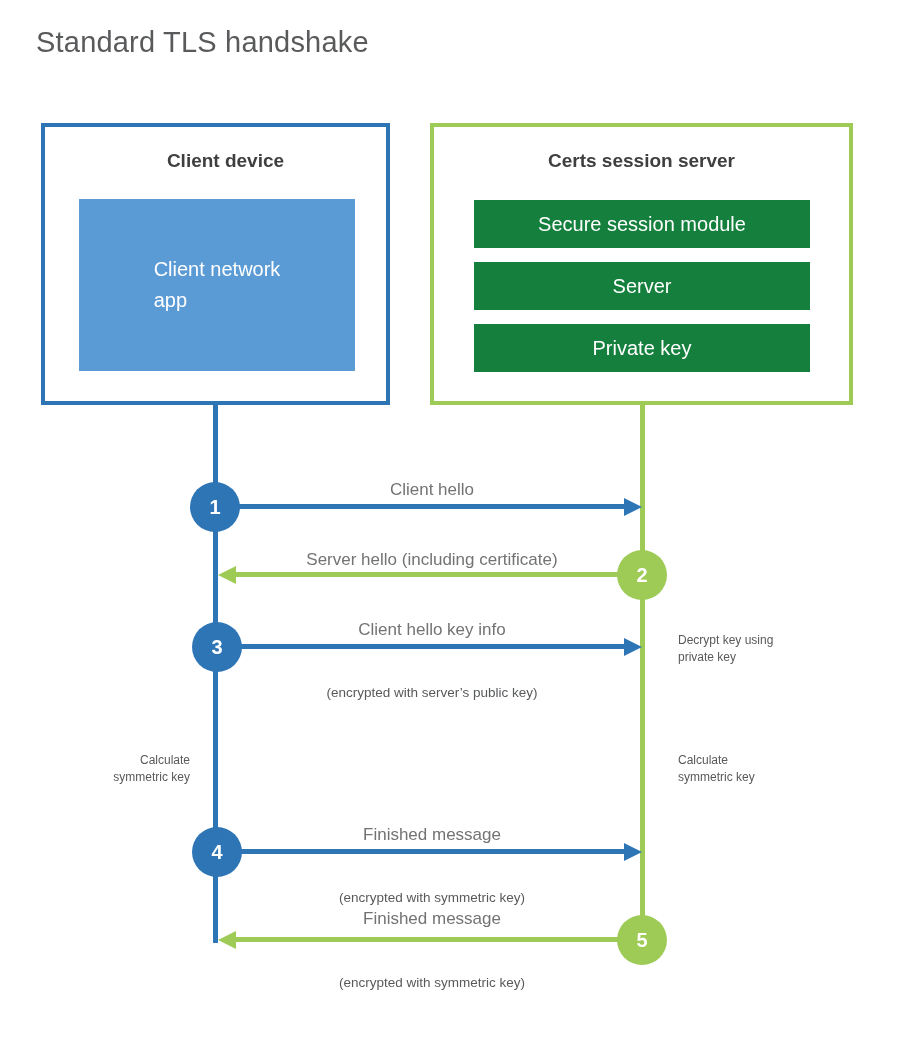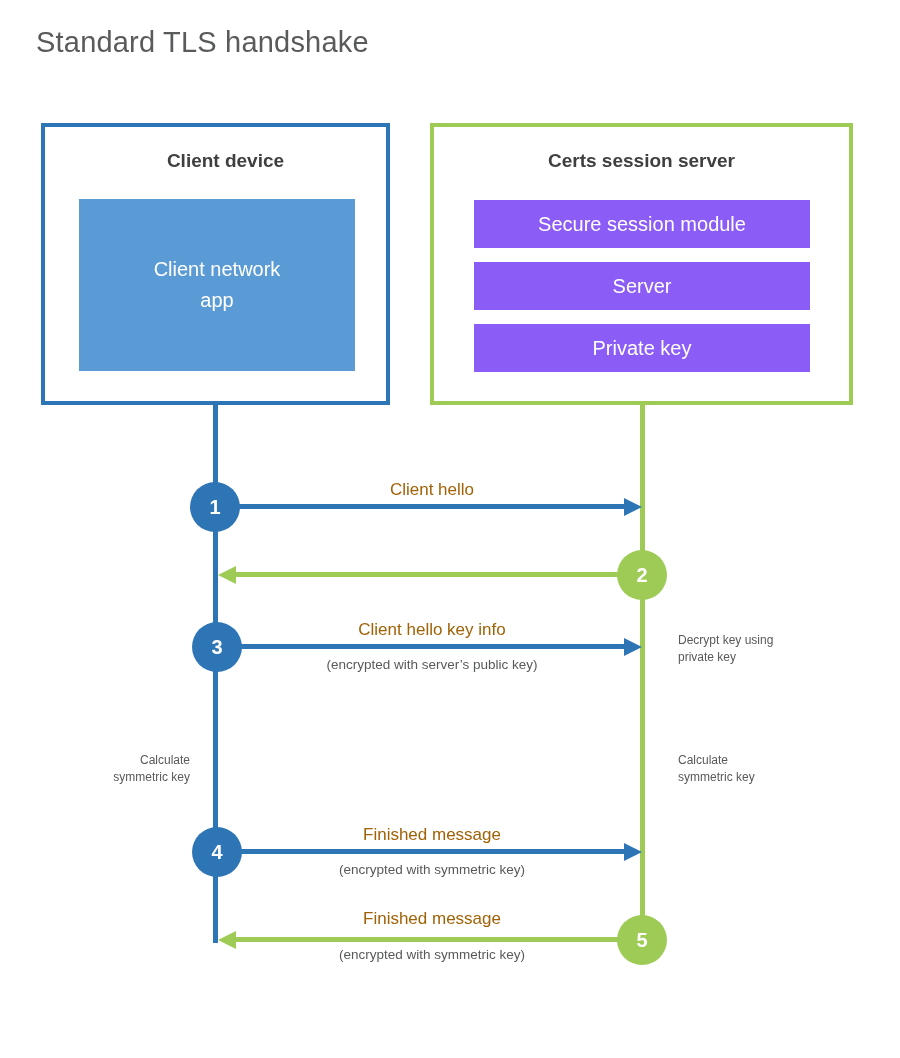--- a/index.html
+++ b/index.html
@@ -17,25 +17,25 @@
   .box{position:absolute;background:#fff;box-sizing:border-box;}
   .client-box{left:41px;top:123px;width:349px;height:282px;border:4px solid #2e75b6;}
   .server-box{left:430px;top:123px;width:423px;height:282px;border:4px solid #9ecb56;}
   .box-heading{
     position:absolute;text-align:center;font-size:19px;font-weight:700;color:#3f3f3f;
   }
   .client-heading{left:41px;top:150px;width:349px;margin-left:10px;}
   .server-heading{left:430px;top:150px;width:423px;}
   .app-rect{
     position:absolute;left:79px;top:199px;width:276px;height:172px;background:#5b9bd5;
-    display:flex;align-items:center;justify-content:center;text-align:center;
+    display:flex;align-items:center;justify-content:center;text-align:left;
     color:#ffffff;font-size:20px;line-height:1.55;white-space:pre-line;
   }
   .bar{
-    position:absolute;left:474px;width:336px;height:48px;background:#8b5cf6;
+    position:absolute;left:474px;width:336px;height:48px;background:#15803d;
     display:flex;align-items:center;justify-content:center;
     color:#ffffff;font-size:20px;
   }
   .bar1{top:200px;}.bar2{top:262px;}.bar3{top:324px;}
   
   .lifeline{position:absolute;width:5px;}
   .blue-line{left:213px;top:405px;height:538px;background:#2e75b6;}
   .green-line{left:640px;top:405px;height:535px;background:#9ecb56;}
   
   .step-circle{
@@ -63,30 +63,30 @@
   .head-right-blue{border-left:18px solid #2e75b6;}
   .head-left-green{border-right:18px solid #9ecb56;}
   .h1{left:624px;top:498px;}
   .h2{left:218px;top:566px;}
   .h3{left:624px;top:638px;}
   .h4{left:624px;top:843px;}
   .h5{left:218px;top:931px;}
   
   .msg-label{
     position:absolute;left:220px;width:424px;text-align:center;
-    font-size:17px;color:#a16207;
+    font-size:17px;color:#737373;
   }
   .l1{top:480px;}
   .l2{top:550px;}
   .l3{top:620px;}
   .l4{top:825px;}
   .l5{top:909px;}
   .msg-sub{
     position:absolute;left:220px;width:424px;text-align:center;
-    font-size:13.5px;color:#58595b;
+    font-size:13.5px;color:#58595b;margin-top:28px;
   }
   .s3{top:657px;}
   .s4{top:862px;}
   .s5{top:947px;}
   
   .side-note{
     position:absolute;font-size:12px;line-height:17px;color:#58595b;white-space:pre-line;
   }
   .note-decrypt{left:678px;top:632px;text-align:left;width:140px;}
   .note-calc-left{left:50px;top:752px;width:140px;text-align:right;}
@@ -118,20 +118,21 @@
   <div class="step-circle circle-blue c1">
     <span>1</span>
   </div>
   <div class="msg-label l1">Client hello</div>
 
   <div class="arrow-line arrow-green a2"></div>
   <div class="arrow-head head-left-green h2"></div>
   <div class="step-circle circle-green c2">
     <span>2</span>
   </div>
+  <div class="msg-label l2">Server hello (including certificate)</div>
 
   <div class="arrow-line arrow-blue a3"></div>
   <div class="arrow-head head-right-blue h3"></div>
   <div class="step-circle circle-blue c3">
     <span>3</span>
   </div>
   <div class="msg-label l3">Client hello key info</div>
   <div class="msg-sub s3">(encrypted with server’s public key)</div>
   <div class="side-note note-decrypt">Decrypt key using
 private key</div>

